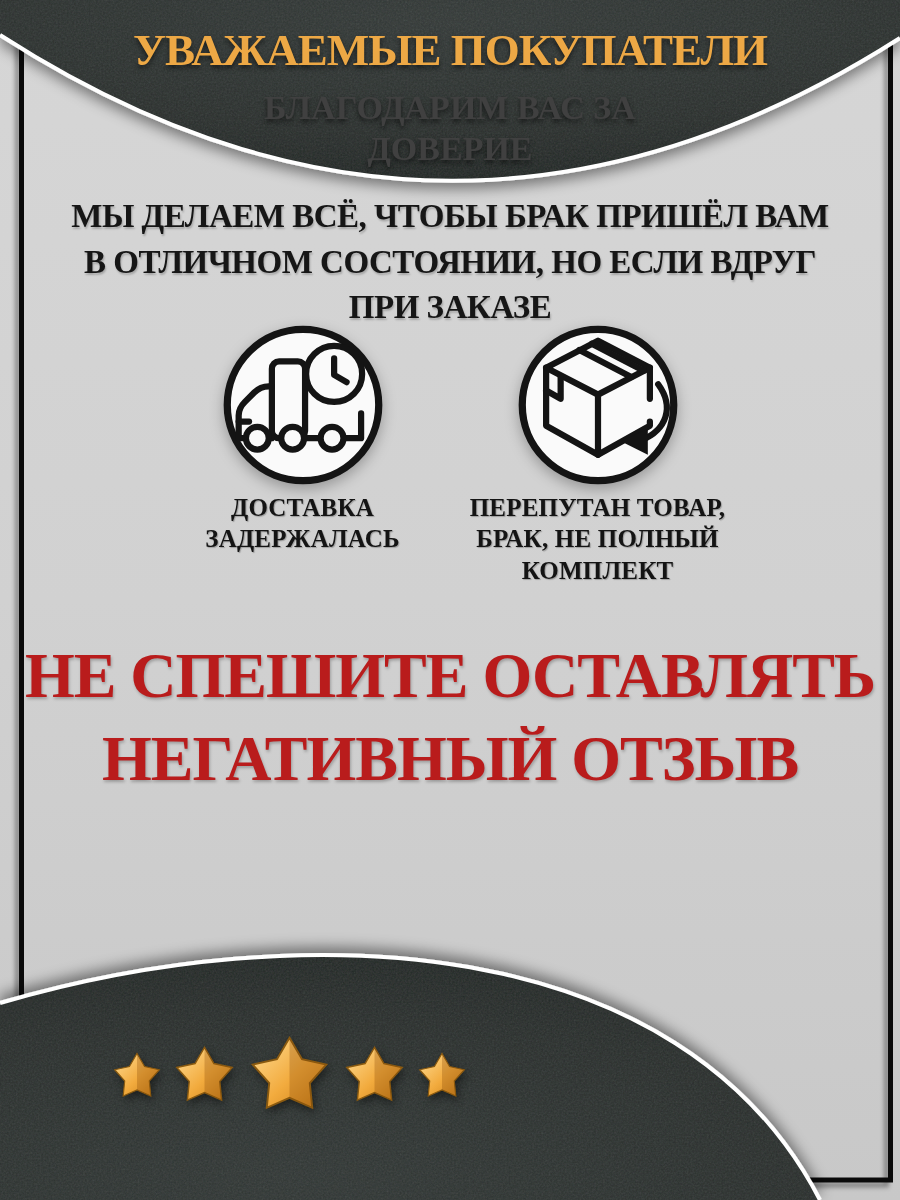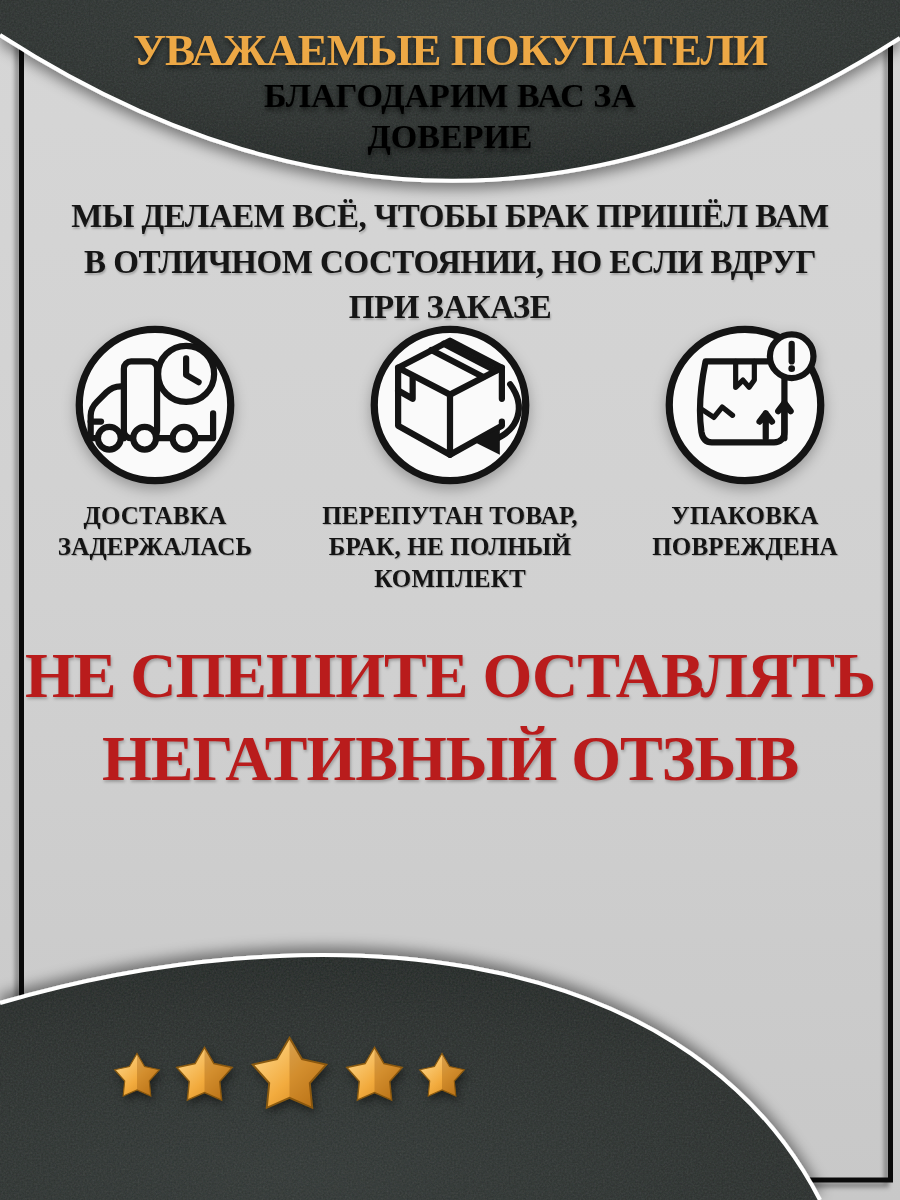--- a/index.html
+++ b/index.html
@@ -3,32 +3,32 @@
 <meta charset="utf-8">
 <style>
   html,body{margin:0;padding:0;background:#cfcfcf;}
   #stage{position:relative;width:900px;height:1200px;overflow:hidden;
          font-family:"Liberation Serif","DejaVu Serif",serif;text-decoration:underline;}
   #bg{position:absolute;left:0;top:0;z-index:0;}
   .layer{position:absolute;left:0;right:0;z-index:2;text-align:center;}
   .pre{white-space:pre-line;}
   .gold-title{font-size:45px;font-weight:700;letter-spacing:-1px;color:#eda845;
               white-space:nowrap;text-shadow:0 3px 5px rgba(0,0,0,.55);}
-  .white-sub{margin-top:0;font-size:34px;font-weight:700;line-height:1.2;color:#000000;
+  .white-sub{margin-top:12px;font-size:34px;font-weight:700;line-height:1.2;color:#404040;
              text-shadow:0 3px 5px rgba(0,0,0,.55);}
   .black-par{font-size:33px;font-weight:700;line-height:1.38;color:#161616;
              letter-spacing:-.5px;text-shadow:1px 2px 2px rgba(0,0,0,.22);}
   .warning-h{font-size:64px;font-weight:700;line-height:1.3;color:#b91c1c;
              letter-spacing:-1px;text-shadow:1px 2px 3px rgba(0,0,0,.25);}
   .support-p{font-size:32px;font-weight:700;line-height:1.4;color:#161616;
              letter-spacing:-.5px;text-shadow:1px 2px 2px rgba(0,0,0,.22);}
   .issues-row{display:flex;justify-content:center;align-items:flex-start;gap:10px;}
   .issue{width:285px;display:flex;flex-direction:column;align-items:center;}
   .issue-circle{filter:drop-shadow(0 5px 7px rgba(0,0,0,.28));}
-  .issue-label{margin-top:12px;font-size:25px;font-weight:700;line-height:1.25;color:#141414;
+  .issue-label{margin-top:4px;font-size:25px;font-weight:700;line-height:1.25;color:#141414;
                letter-spacing:.2px;text-shadow:1px 1px 1px rgba(0,0,0,.25);}
   #footer{left:6px;width:566px;top:1022px;z-index:3;}
   .footer-h{font-size:37px;font-weight:700;line-height:1.22;color:#f4f4f4;
             text-shadow:0 3px 5px rgba(0,0,0,.6);}
   .stars{display:flex;justify-content:center;align-items:center;gap:7px;margin-top:10px;}
   .star{filter:drop-shadow(2px 4px 4px rgba(0,0,0,.45));}
   .star.s-small{width:54px;height:54px;}
   .star.s-mid{width:67px;height:67px;}
   .star.s-big{width:89px;height:89px;}
 </style>
@@ -136,37 +136,20 @@
           <path d="M44,52 V74 L30,66"></path>
           <path d="M138,60 C154,82 146,104 122,114"></path>
         </g>
         <polygon points="128,103 102,115 128,128" fill="#141414"></polygon>
       </svg>
       <div class="issue-label pre">ПЕРЕПУТАН ТОВАР,
 БРАК, НЕ ПОЛНЫЙ
 КОМПЛЕКТ</div>
     </div>
 
-    <div class="issue">
-      <svg class="issue-circle" width="166" height="166" viewBox="0 0 160 160">
-        <circle cx="80" cy="80" r="73" fill="#fafafa" stroke="#141414" stroke-width="7"></circle>
-        <g fill="none" stroke="#141414" stroke-width="6" stroke-linecap="round" stroke-linejoin="round">
-          <path d="M42,38 C37,62 35,85 38,106 c1,6 4,10 10,10 h60 c6,0 10,-4 10,-10 V48 c0,-6 -4,-10 -10,-10 Z"></path>
-          <path d="M71,38 V63 L78,56 L84,63 L89,56 V38" stroke-width="5"></path>
-          <path d="M38,84 l12,8 8,-10 10,8" stroke-width="5"></path>
-          <path d="M100,112 V88 M94,96 L100,88 L106,96"></path>
-          <path d="M118,112 V78 M112,86 L118,78 L124,86"></path>
-          <circle cx="125" cy="33" r="21" fill="#fafafa"></circle>
-          <path d="M125,21 V38"></path>
-        </g>
-        <circle cx="125" cy="45" r="3.2" fill="#141414"></circle>
-      </svg>
-      <div class="issue-label pre">УПАКОВКА
-ПОВРЕЖДЕНА</div>
-    </div>
   </div>
 
   <div class="layer warning-h pre" style="top:634px;">НЕ СПЕШИТЕ ОСТАВЛЯТЬ
 НЕГАТИВНЫЙ ОТЗЫВ</div>
 
 
   <div class="layer" id="footer">
     <div class="stars">
       <svg class="star s-small" viewBox="-1.15 -1.15 2.3 2.3">
         <polygon points="0,-1 0.323,-0.446 0.951,-0.309 0.524,0.171 0.588,0.809 0,0.55 -0.588,0.809 -0.524,0.171 -0.951,-0.309 -0.323,-0.446" fill="url(#starGrad)" stroke="#8a5a10" stroke-width="0.05"></polygon>

